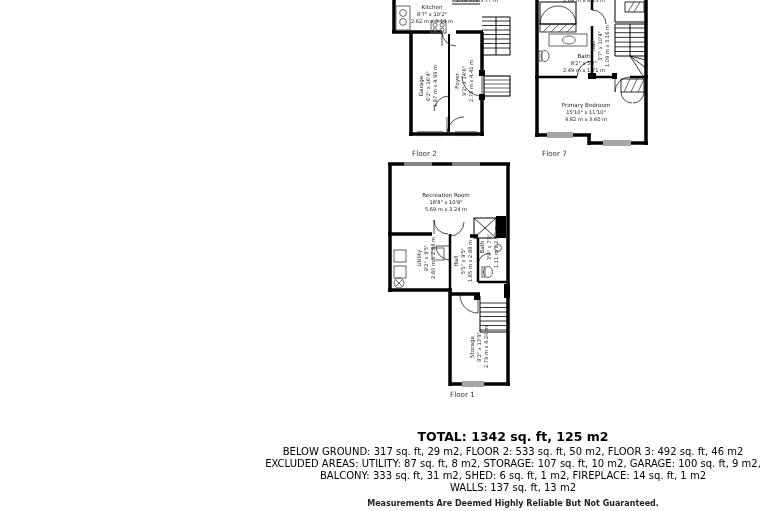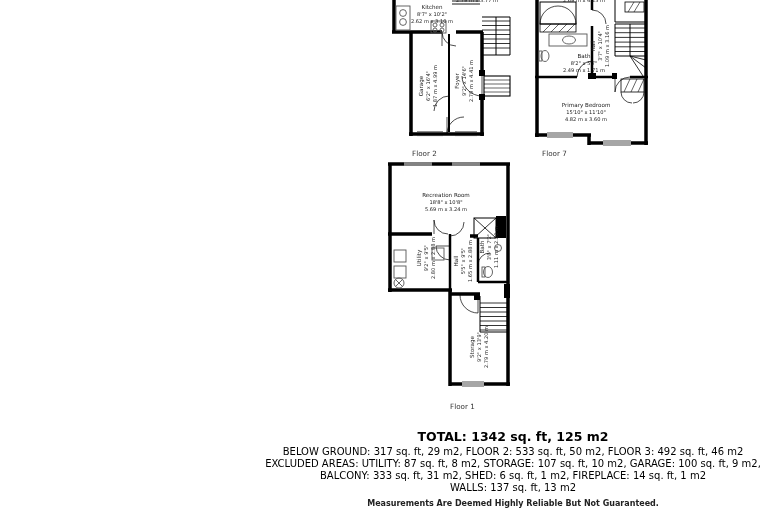--- a/index.html
+++ b/index.html
@@ -247,21 +247,21 @@
   <div class="room-label rot" style="left:489px; top:247px;">
     <div class="rname">Bath</div>
     <div class="rdim">3'8" x 7'2"</div>
     <div class="rdim">1.11 m x 2.20 m</div>
   </div>
   <div class="room-label rot" style="left:479px; top:347px;">
     <div class="rname">Storage</div>
     <div class="rdim">9'2" x 13'9"</div>
     <div class="rdim">2.79 m x 4.20 m</div>
   </div>
-  <div class="floor-tag" style="left:450px; top:390px;margin-top:12px;">Floor 1</div>
+  <div class="floor-tag" style="left:450px; top:390px;">Floor 1</div>
 
 
   <div class="summary">
     <div class="total">TOTAL: 1342 sq. ft, 125 m2</div>
     <div class="sline">BELOW GROUND: 317 sq. ft, 29 m2, FLOOR 2: 533 sq. ft, 50 m2, FLOOR 3: 492 sq. ft, 46 m2</div>
     <div class="sline">EXCLUDED AREAS: UTILITY: 87 sq. ft, 8 m2, STORAGE: 107 sq. ft, 10 m2, GARAGE: 100 sq. ft, 9 m2,</div>
     <div class="sline">BALCONY: 333 sq. ft, 31 m2, SHED: 6 sq. ft, 1 m2, FIREPLACE: 14 sq. ft, 1 m2</div>
     <div class="sline">WALLS: 137 sq. ft, 13 m2</div>
     <div class="disclaimer">Measurements Are Deemed Highly Reliable But Not Guaranteed.</div>
   </div>

